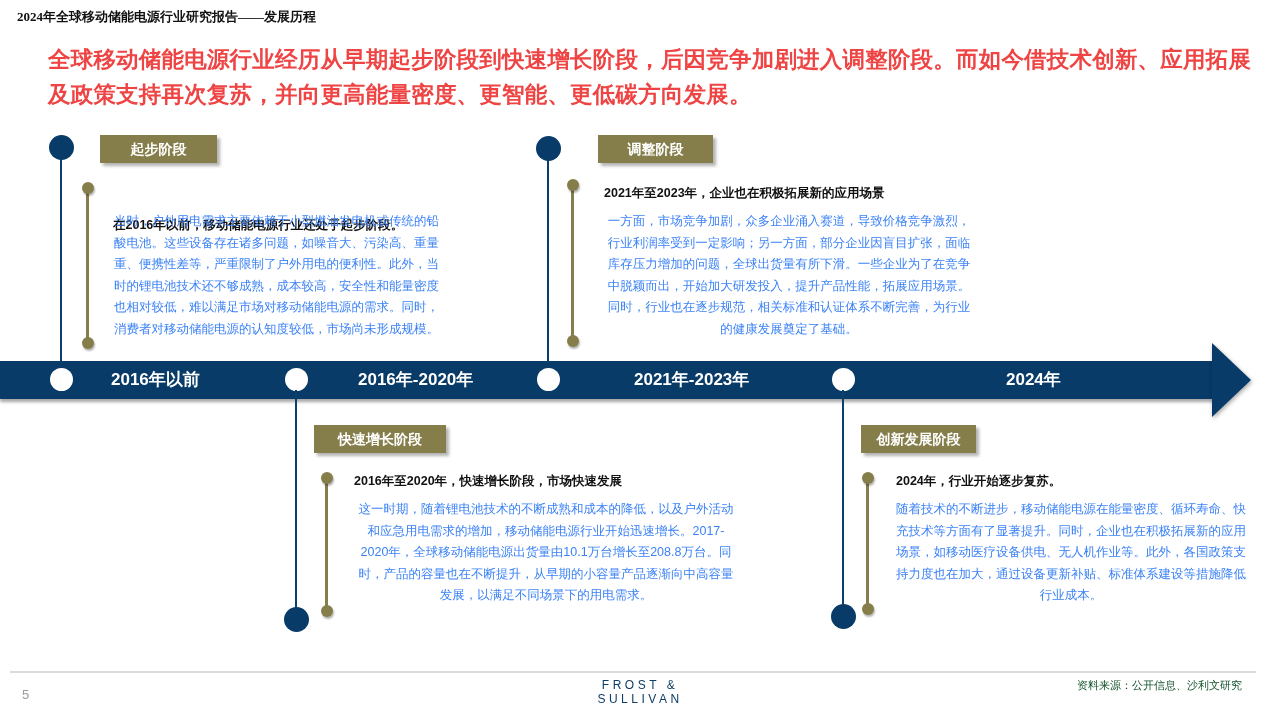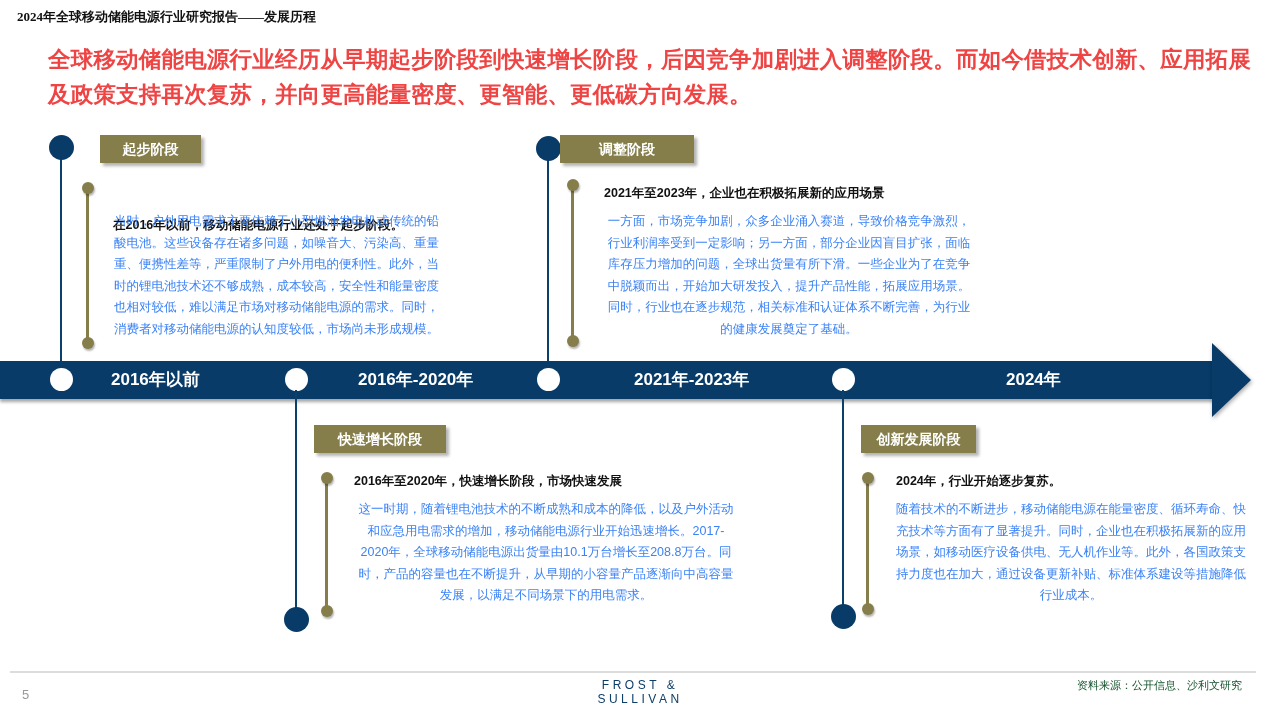--- a/index.html
+++ b/index.html
@@ -37,30 +37,30 @@
   .logo-cn { font-size: 24px; font-weight: bold; letter-spacing: 10px; color: #0e3d66; line-height: 28px; padding-left: 8px; }
 </style>
 </head>
 <body>
 
 <div class="doc-title">2024年全球移动储能电源行业研究报告——发展历程</div>
 <div class="headline">全球移动储能电源行业经历从早期起步阶段到快速增长阶段，后因竞争加剧进入调整阶段。而如今借技术创新、应用拓展及政策支持再次复苏，并向更高能量密度、更智能、更低碳方向发展。</div>
 
 <div class="vline" style="left:60px; top:147px; height:225px;"></div>
 <div class="end-dot" style="left:49px; top:135px;"></div>
-<div class="stage-tag" style="left:100px; top:135px; width:101px;">起步阶段</div>
+<div class="stage-tag" style="left:100px; top:135px; width:117px;">起步阶段</div>
 <div class="olive-line" style="left:86px; top:187px; height:156px;"></div>
 <div class="olive-dot" style="left:82px; top:182px;"></div>
 <div class="olive-dot" style="left:82px; top:337px;"></div>
 <div class="card-head" style="left:113px; top:185px;margin-top:32px;">在2016年以前，移动储能电源行业还处于起步阶段。</div>
 <div class="card-body" style="left:113px; top:211px; width:327px;">当时，户外用电需求主要依赖于小型燃油发电机或传统的铅酸电池。这些设备存在诸多问题，如噪音大、污染高、重量重、便携性差等，严重限制了户外用电的便利性。此外，当时的锂电池技术还不够成熟，成本较高，安全性和能量密度也相对较低，难以满足市场对移动储能电源的需求。同时，消费者对移动储能电源的认知度较低，市场尚未形成规模。</div>
 
 <div class="vline" style="left:547px; top:148px; height:224px;"></div>
 <div class="end-dot" style="left:536px; top:136px;"></div>
-<div class="stage-tag" style="left:560px; top:135px; width:134px;">调整阶段</div>
+<div class="stage-tag" style="left:598px; top:135px; width:115px;">调整阶段</div>
 <div class="olive-line" style="left:571px; top:187px; height:153px;"></div>
 <div class="olive-dot" style="left:567px; top:179px;"></div>
 <div class="olive-dot" style="left:567px; top:335px;"></div>
 <div class="card-head" style="left:604px; top:185px;">2021年至2023年，企业也在积极拓展新的应用场景</div>
 <div class="card-body" style="left:604px; top:211px; width:370px;">一方面，市场竞争加剧，众多企业涌入赛道，导致价格竞争激烈，行业利润率受到一定影响；另一方面，部分企业因盲目扩张，面临库存压力增加的问题，全球出货量有所下滑。一些企业为了在竞争中脱颖而出，开始加大研发投入，提升产品性能，拓展应用场景。同时，行业也在逐步规范，相关标准和认证体系不断完善，为行业的健康发展奠定了基础。</div>
 
 <div class="band"></div>
 <div class="arrow-head"></div>
 
 <div class="node" style="left:50px;"></div>

